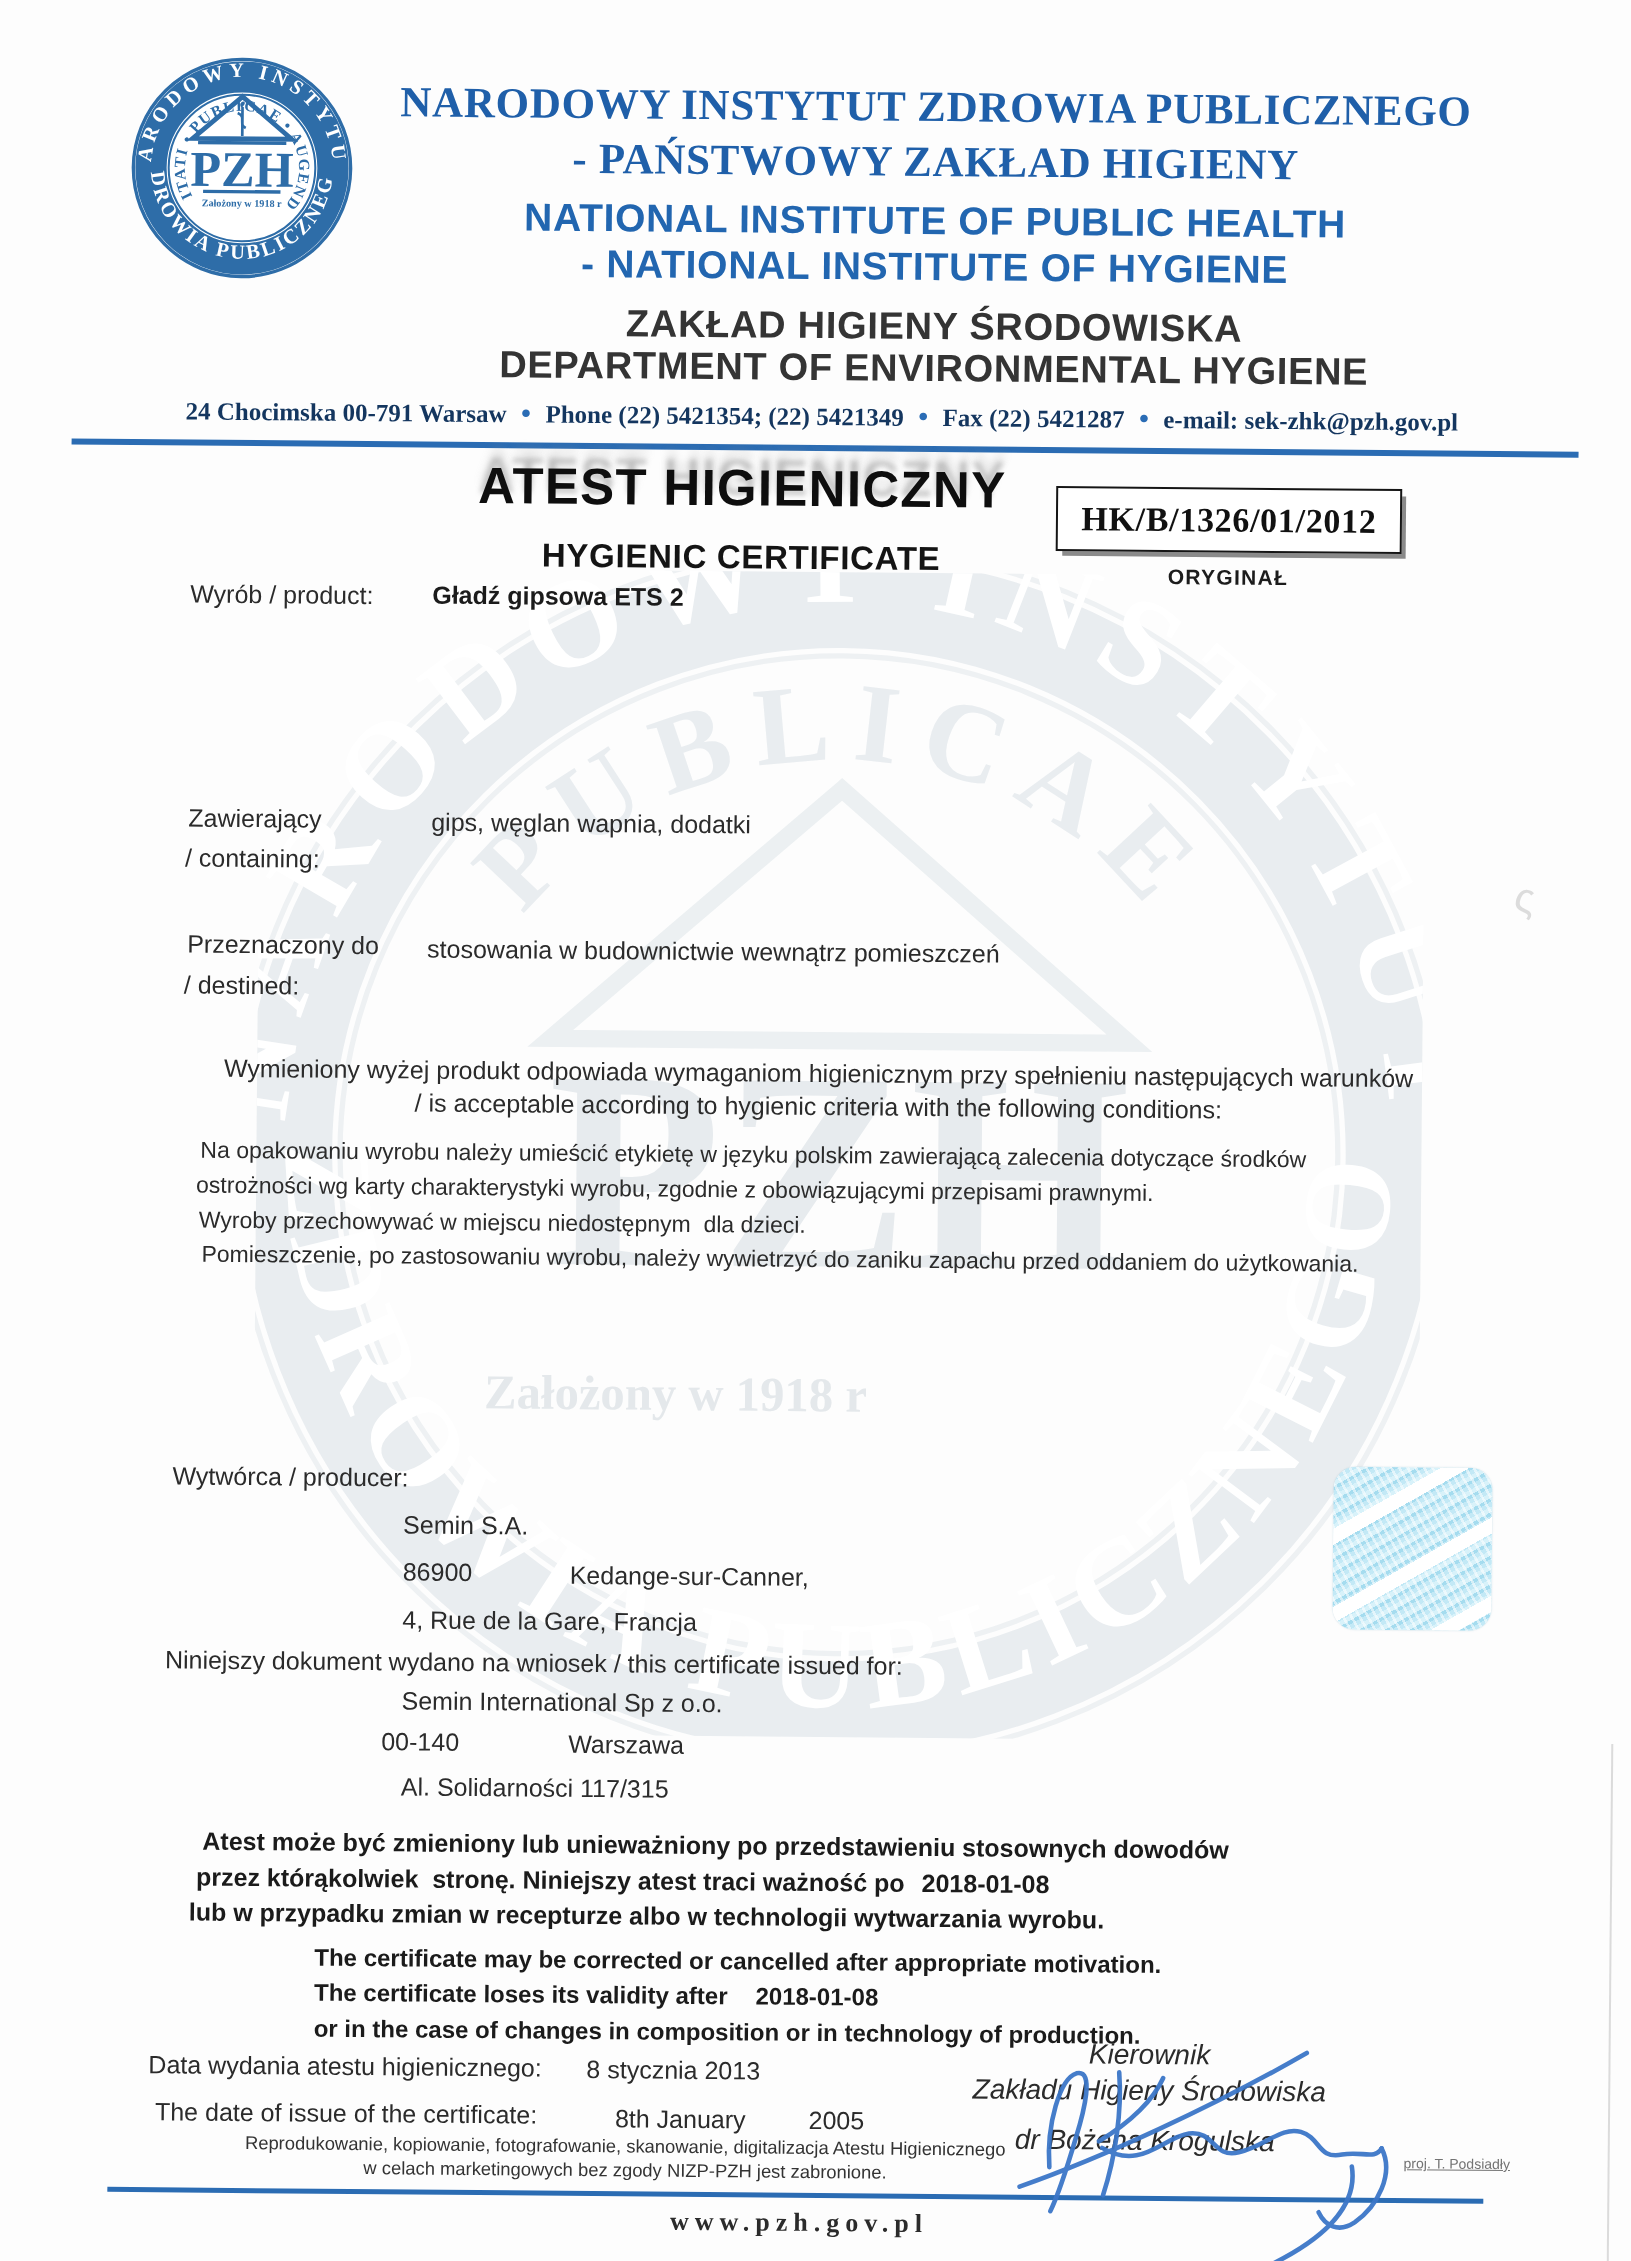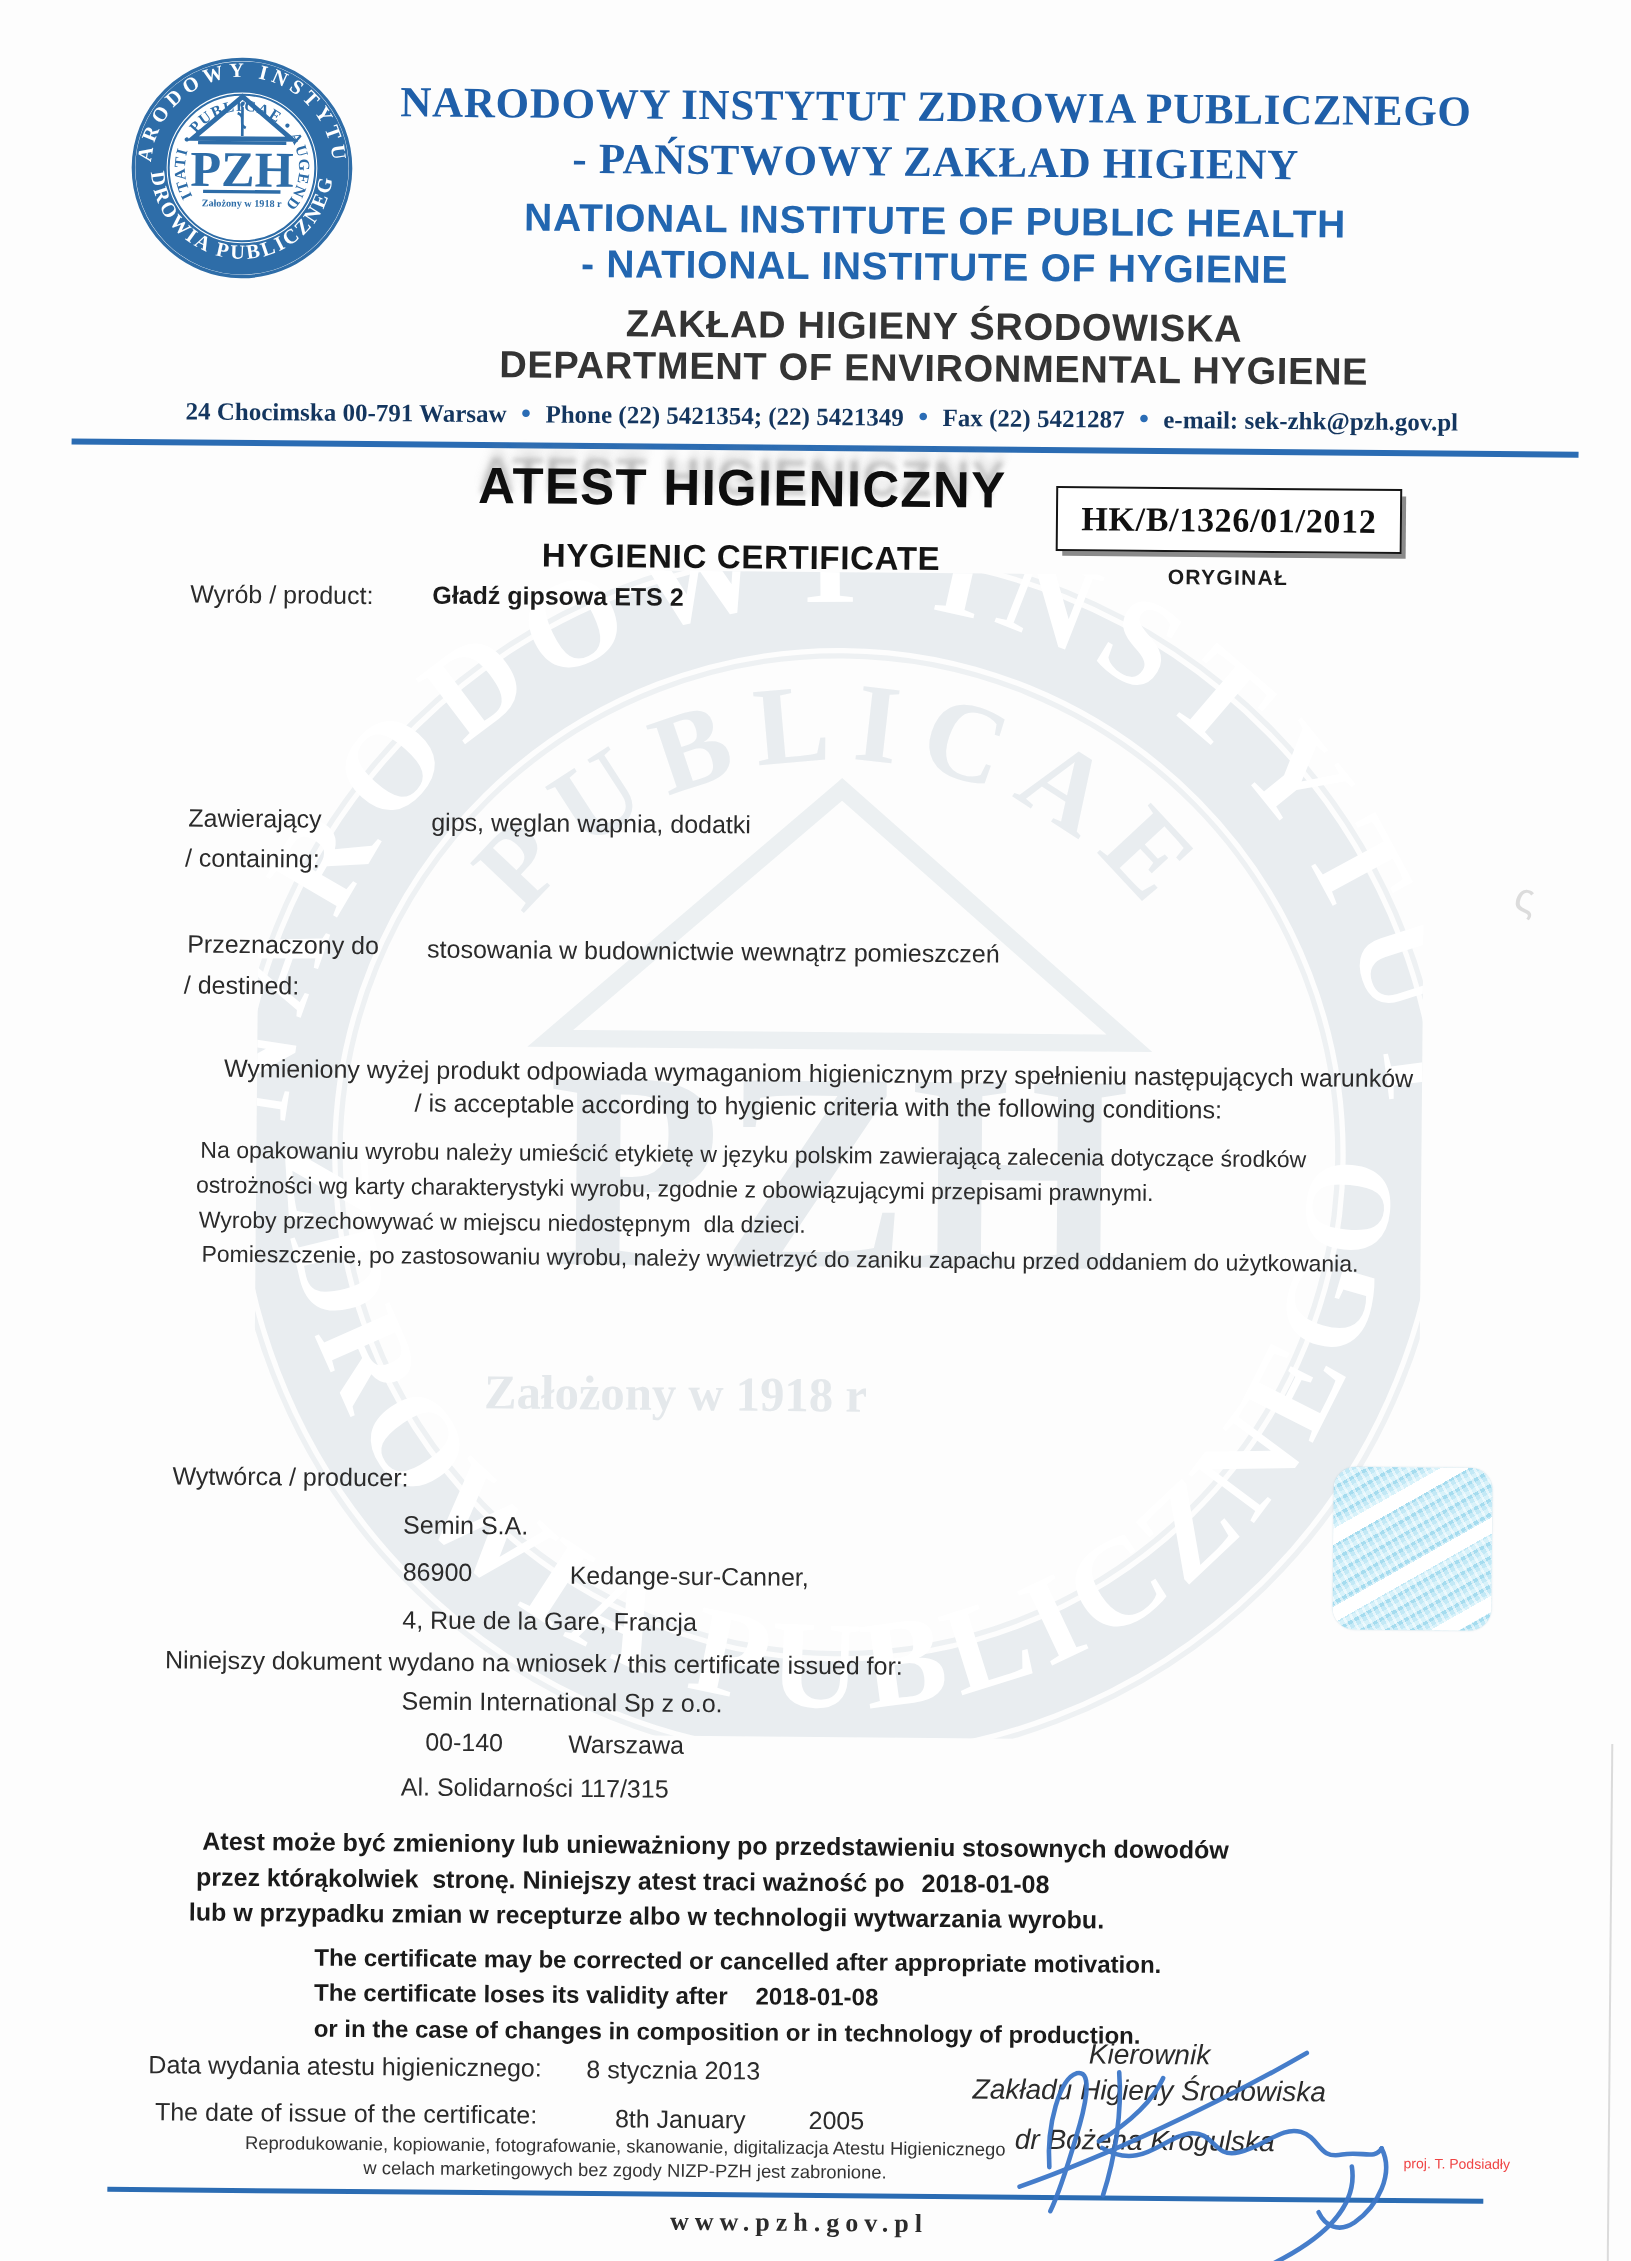--- a/index.html
+++ b/index.html
@@ -156,21 +156,21 @@
   <div class="abs b38 z1" style="left:176px;top:1465px;">Wytwórca / producer:</div>
   <div class="abs b38 z1" style="left:407px;top:1512px;">Semin S.A.</div>
   <div class="abs b38 z1" style="left:407px;top:1559px;">86900</div>
   <div class="abs b38 z1" style="left:574px;top:1561px;">Kedange-sur-Canner,</div>
   <div class="abs b38 z1" style="left:407px;top:1607px;">4, Rue de la Gare, Francja</div>
 
   <div class="abs sticker"></div>
 
   <div class="abs b38 z1" style="left:170px;top:1649px;">Niniejszy dokument wydano na wniosek / this certificate issued for:</div>
   <div class="abs b38 z1" style="left:407px;top:1688px;">Semin International Sp z o.o.</div>
-  <div class="abs b38 z1" style="left:431px;top:1729px;">00-140</div>
+  <div class="abs b38 z1" style="left:387px;top:1729px;">00-140</div>
   <div class="abs b38 z1" style="left:574px;top:1730px;">Warszawa</div>
   <div class="abs b38 z1" style="left:407px;top:1774px;">Al. Solidarności 117/315</div>
 
   <div class="abs b38 bold z1" style="left:209px;top:1830px;">Atest może być zmieniony lub unieważniony po przedstawieniu stosownych dowodów</div>
   <div class="abs z1" style="left:203px;top:1866px;display:flex;gap:17px;">
     <span class="b38 bold pre">przez którąkolwiek  stronę. Niniejszy atest traci ważność po</span>
     <span class="b38 bold">2018-01-08</span>
   </div>
   <div class="abs b38 bold z1" style="left:196px;top:1901px;">lub w przypadku zmian w recepturze albo w technologii wytwarzania wyrobu.</div>
 
@@ -204,21 +204,21 @@
       <path d="M180,175 C240,210 272,158 312,152 C352,147 348,190 388,180 C428,170 452,140 482,148 C512,156 508,190 545,182 C575,176 595,190 605,172"></path>
       <path d="M605,172 C625,210 600,260 565,285 C540,302 520,290 510,270"></path>
       <path d="M560,200 C570,260 520,310 435,352"></path>
     </g>
   </svg>
 
   <div class="abs z1" style="left:164px;top:2136px;width:941px;text-align:center;">
     <div class="small-print">Reprodukowanie, kopiowanie, fotografowanie, skanowanie, digitalizacja Atestu Higienicznego</div>
     <div class="small-print">w celach marketingowych bez zgody NIZP-PZH jest zabronione.</div>
   </div>
-  <div class="abs z1" style="left:1413px;top:2150px;font-size:14px;color:#ef4444;">proj. T. Podsiadły</div>
+  <div class="abs z1" style="left:1413px;top:2150px;font-size:14px;color:#737373;text-decoration:underline;">proj. T. Podsiadły</div>
 
   <div class="abs rule z1" style="left:117px;top:2193px;width:1376px;height:4.6px;"></div>
   <div class="abs serif z1" style="left:592px;top:2208px;width:434px;text-align:center;font-weight:bold;font-size:26px;letter-spacing:6px;color:#2b2b2b;">www.pzh.gov.pl</div>
 
   <div class="abs smudge">ς</div>
   <div class="abs edge-line"></div>
 
 </div>
 </div>
 

